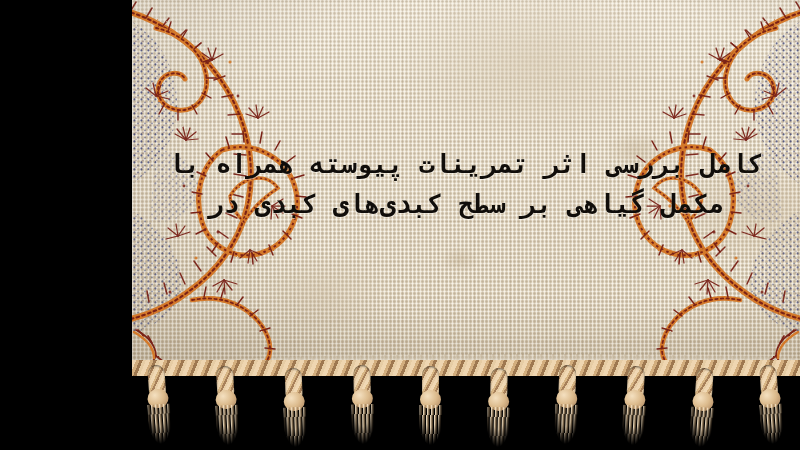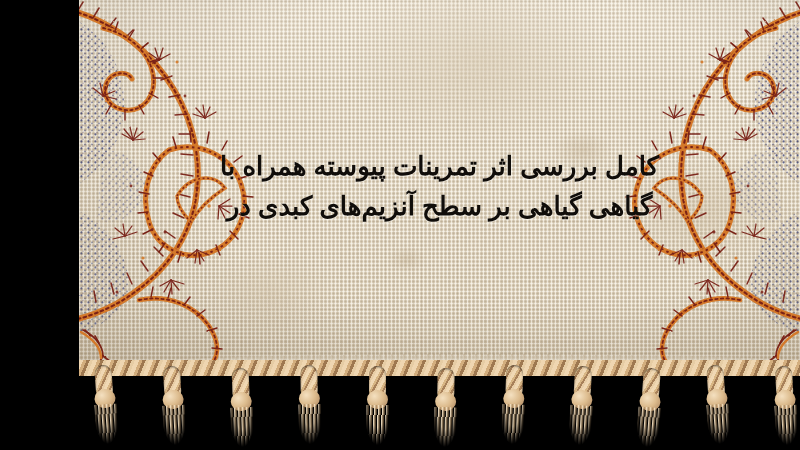--- a/index.html
+++ b/index.html
@@ -1,24 +1,24 @@
 <!DOCTYPE html>
 <html lang="fa" dir="rtl"><head>
 <meta charset="utf-8">
 <title>Termeh Title Slide</title>
 <style>
   html,body{margin:0;padding:0;background:#000;}
   *{box-sizing:border-box;}
 
   #stage{
     position:relative;
-    width:721px;height:450px;
+    width:668px;height:450px;
     overflow:hidden;
     background:#bef264;
-    font-family:Liberation Sans, sans-serif;
+    font-family:Liberation Mono, monospace;
     user-select:none;
   }
 
   
   #fabric{
     position:absolute;left:0;top:0;width:800px;height:376px;
     background-color:#ded3c0;
     background-image:
       
       radial-gradient(ellipse 190px 120px at 50% 16%, rgba(214,200,176,.55), rgba(214,200,176,0) 70%),
@@ -496,21 +496,21 @@
           <circle cx="136" cy="206" r="1.7"></circle>
             <circle cx="70" cy="258" r="1.6"></circle>
           <circle cx="104" cy="62" r="1.5"></circle>
         </g>
       </g>
     </svg>
   </div>
 
   <div id="title-block">
     <span class="tline">کامل بررسی اثر تمرینات پیوسته همراه با</span>
-    <span class="tline">گیاهی گیاهی بر سطح آنزیم‌های کبدی در</span>
+    <span class="tline">مکمل گیاهی بر سطح کبدی‌های کبدی در</span>
   </div>
 
   <div id="fringe">
     <div id="cord"></div>
 
   <div class="tassel" style="left: 9px; top: 2.5px; transform: rotate(-4deg);">
         <div class="knot"></div>
         <div class="knot2"></div>
         <div class="skirt"></div>
       </div>

